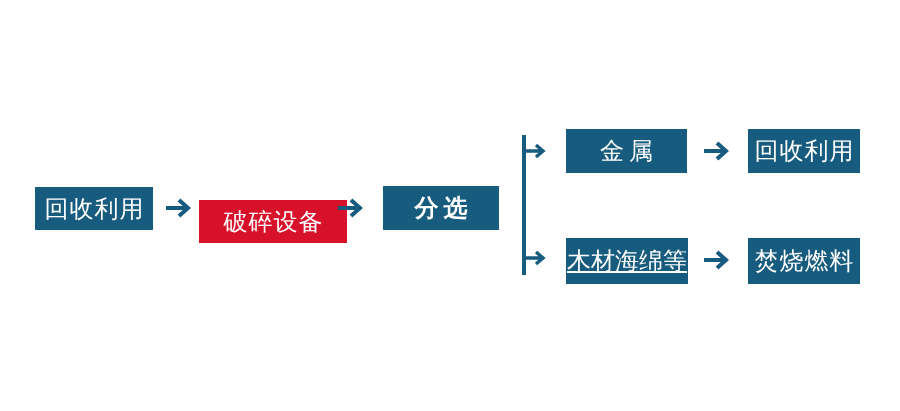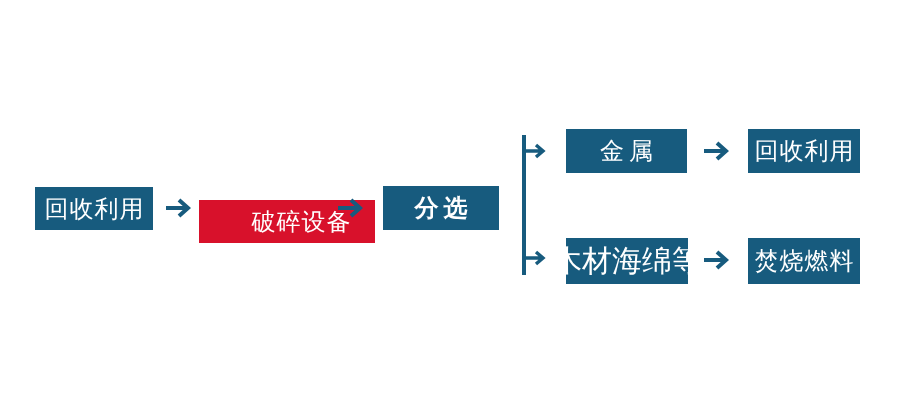--- a/index.html
+++ b/index.html
@@ -25,21 +25,21 @@
     display:flex;
     align-items:center;
     justify-content:center;
     color:var(--text);
     font-size:24px;
     line-height:1;
     white-space:nowrap;
   }
   .node.blue{background:var(--blue);}
   .node.red{background:var(--red);}
-  .node .small-text{font-size:30px;}
+  .node .small-text{font-size:24px;text-decoration:underline;}
   .ls5{letter-spacing:5px;margin-right:-5px;text-align:center;}
   .ls1{letter-spacing:1px;margin-right:-1px;}
   .arrow{
     position:absolute;
     color:var(--blue);
   }
   .branch-line{
     position:absolute;
     background:var(--blue);
   }
@@ -50,21 +50,21 @@
 <div class="canvas">
 
   <div class="node blue" style="left:35px;top:187px;width:118px;height:43px;">
     <span class="ls1">回收利用</span>
   </div>
 
   <svg class="arrow" style="left:164px;top:197px;" width="28" height="22" viewBox="0 0 28 22">
     <path d="M2 11 H 23 M 15 3 L 24 11 L 15 19" stroke="currentColor" stroke-width="4" fill="none"></path>
   </svg>
 
-  <div class="node red" style="left:199px;top:200px;width:148px;height:43px;padding-left:28px;">
+  <div class="node red" style="left:199px;top:200px;width:148px;height:43px;">
     <span class="ls1">破碎设备</span>
   </div>
 
   <svg class="arrow" style="left:336px;top:197px;" width="28" height="22" viewBox="0 0 28 22">
     <path d="M2 11 H 23 M 15 3 L 24 11 L 15 19" stroke="currentColor" stroke-width="4" fill="none"></path>
   </svg>
 
   <div class="node blue" style="left:383px;top:186px;width:116px;height:44px;font-weight:bold;">
     <span class="ls5">分选</span>
   </div>

